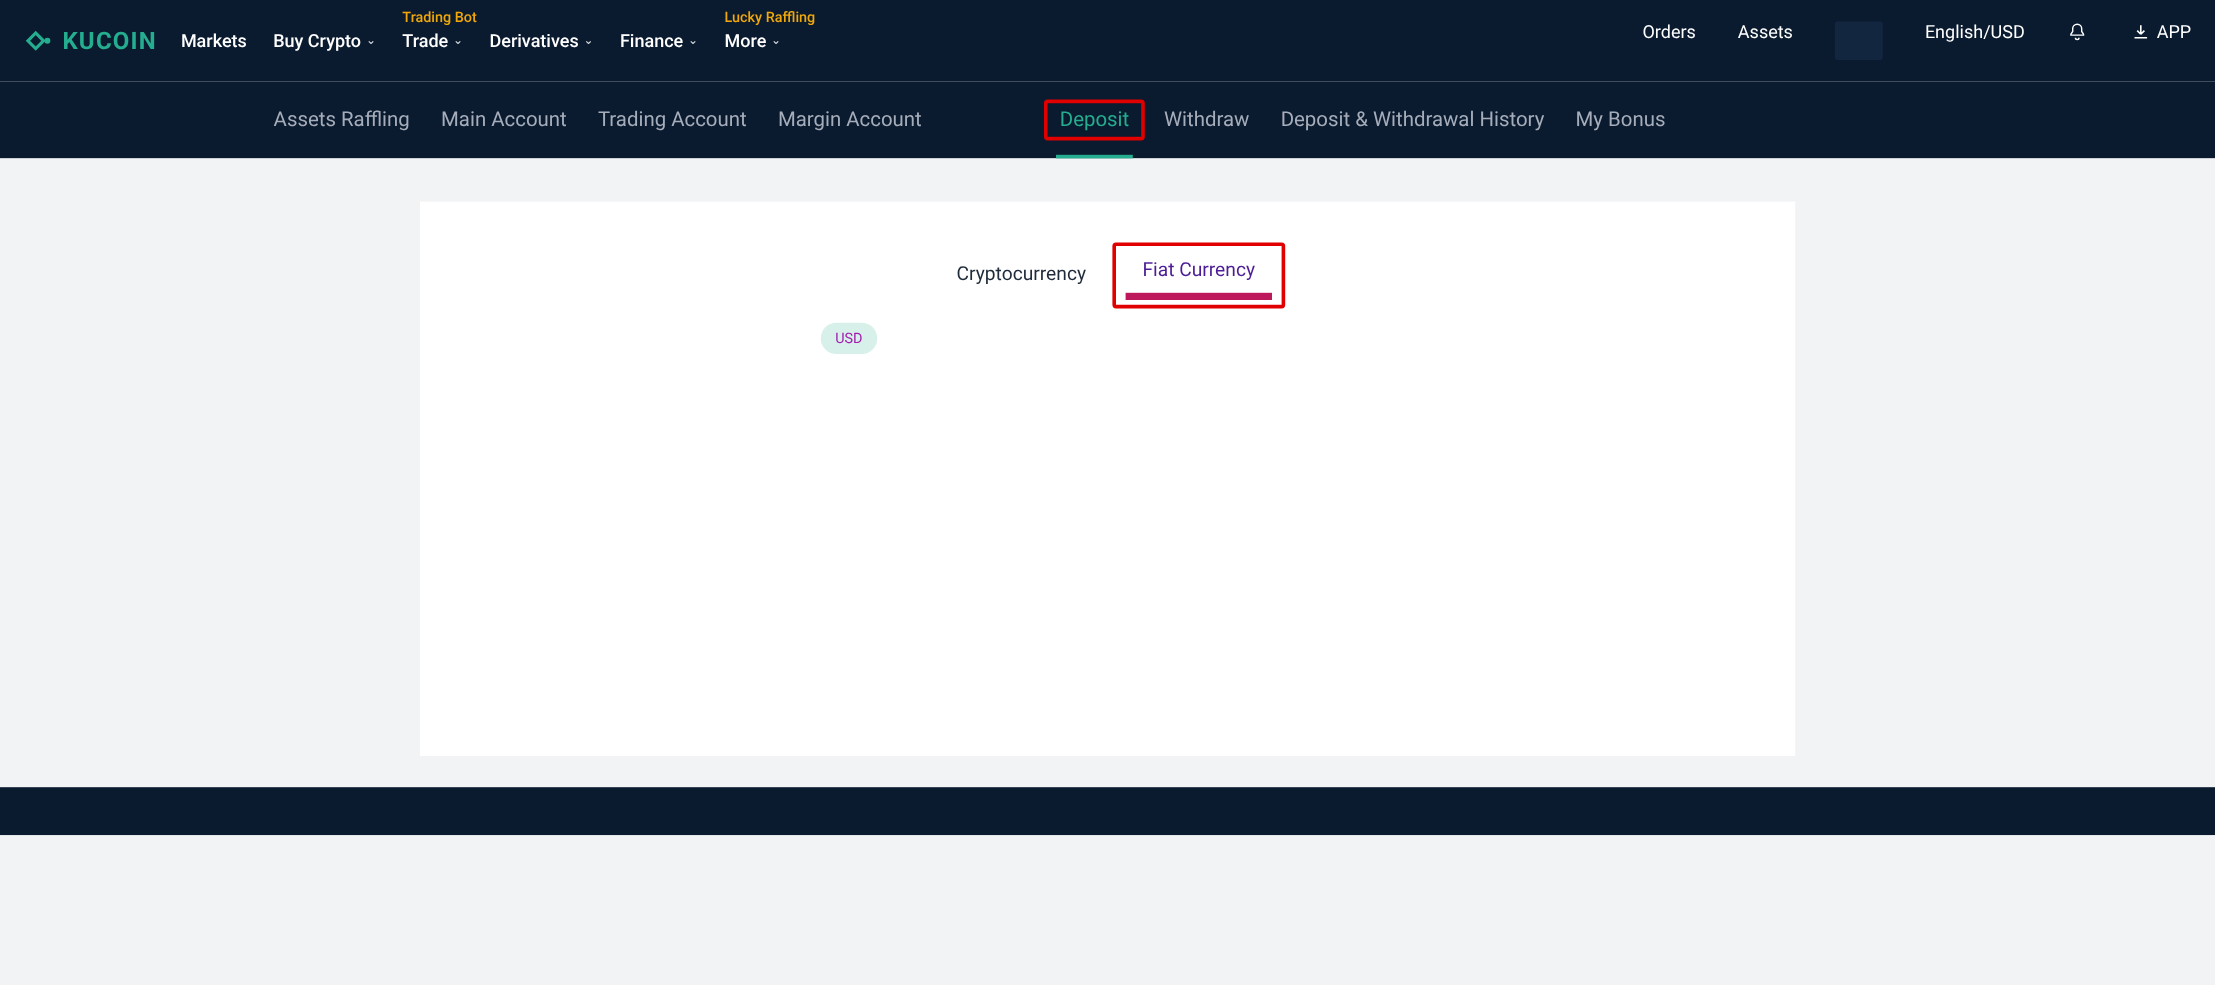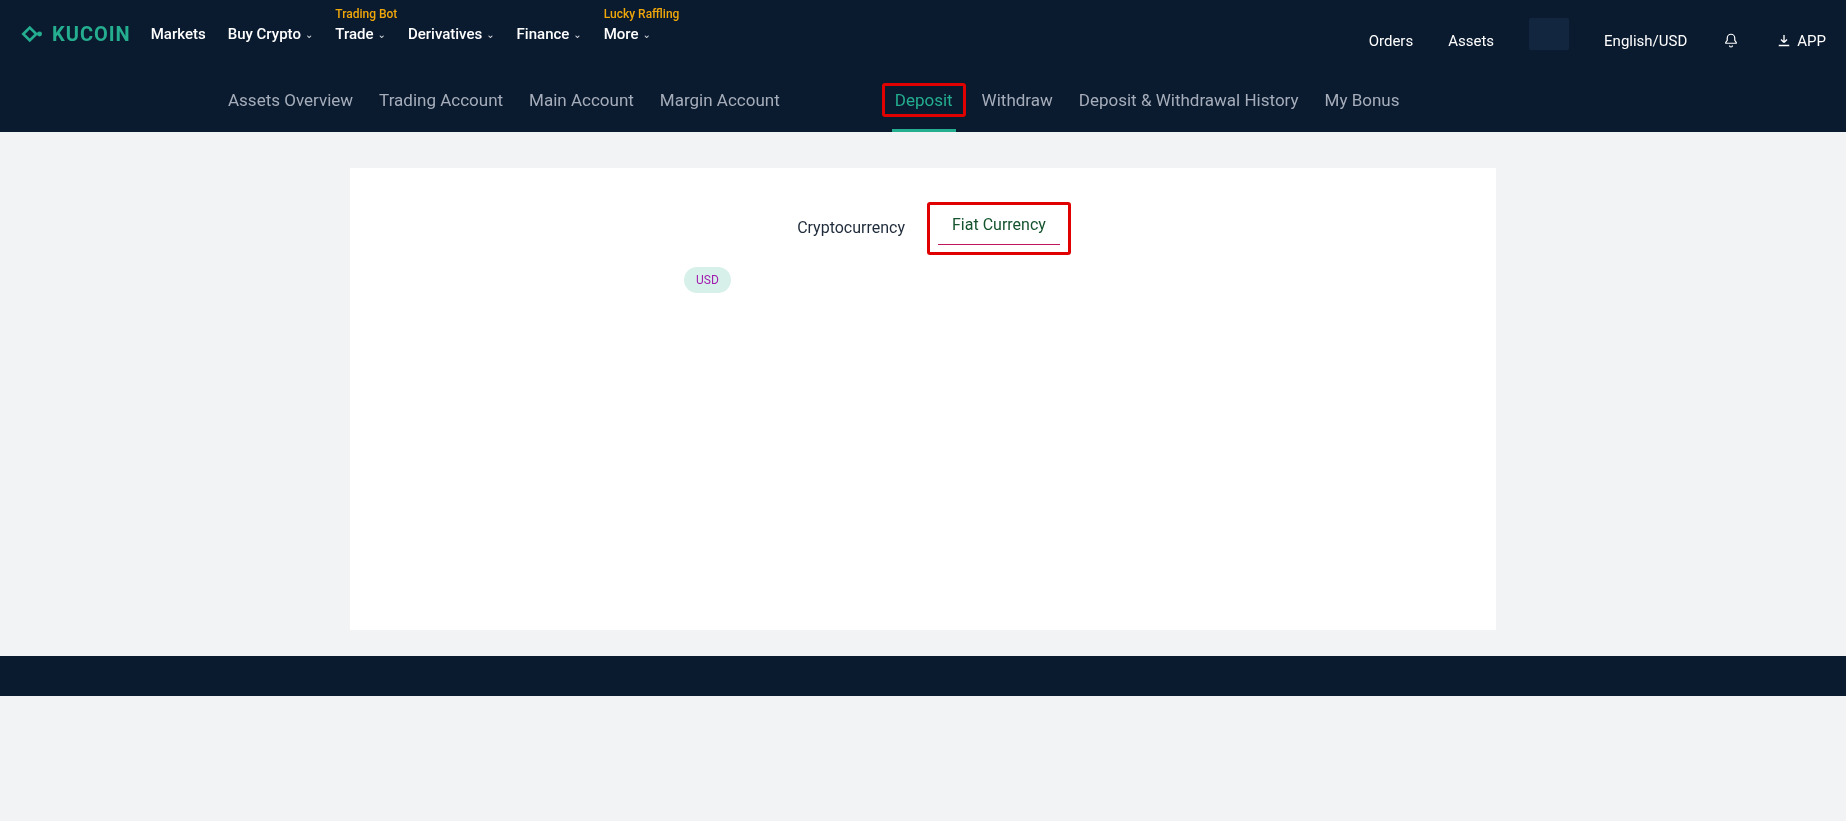--- a/index.html
+++ b/index.html
@@ -44,21 +44,21 @@
   position: absolute;
   top: -18px;
   left: 0;
   color: #f0a70a;
   font-size: 12px;
   white-space: nowrap;
   font-weight: 500;
 }
 .chev { font-size: 10px; margin-left: 2px; opacity: .85; }
 .spacer { flex: 1; }
-.nav-items-right { display: flex; align-items: flex-end; gap: 35px; }
+.nav-items-right { display: flex; align-items: flex-start; gap: 35px; }
 .nav-right-item { color: #fff; font-size: 15px; cursor: pointer; display: flex; align-items: center; gap: 4px; }
 .avatar-box { width: 40px; height: 32px; background: #132640; border-radius: 2px; }
 .bell-icon, .download-icon { width: 18px; height: 18px; display:inline-block; }
 
 .sub-nav {
   background: #0a1a2f;
   height: 64px;
   display: flex;
   align-items: center;
   padding: 0 228px;
@@ -110,22 +110,22 @@
 }
 .inner-tab {
   font-size: 16px;
   padding: 10px 14px;
   cursor: pointer;
   color: #1f2b3a;
   border-bottom: 2px solid transparent;
   position: relative;
 }
 .inner-tab.active {
-  color: #14532d;
-  border-bottom: 1px solid #be185d;
+  color: #4c1d95;
+  border-bottom: 6px solid #be185d;
 }
 .tab-red-box {
   border: 3px solid #e00000;
   border-radius: 3px;
   margin: -6px -8px -6px 8px;
   padding: 0 8px 4px;
 }
 .select-wrap {
   width: 478px;
   margin: 32px auto 0;
@@ -227,27 +227,27 @@
       <svg class="download-icon" viewBox="0 0 24 24">
         <path d="M12 4v10m0 0l-4-4m4 4l4-4M5 18h14" fill="none" stroke="#fff" stroke-width="1.8"></path>
       </svg>
       <span>APP</span>
     </div>
   </div>
 </div>
 
 <div class="sub-nav">
   <div class="sub-item">
-    <span>Assets Overview</span>
+    <span>Assets Raffling</span>
+  </div>
+  <div class="sub-item">
+    <span>Main Account</span>
   </div>
   <div class="sub-item">
     <span>Trading Account</span>
-  </div>
-  <div class="sub-item">
-    <span>Main Account</span>
   </div>
   <div class="sub-item">
     <span>Margin Account</span>
   </div>
 
   <div class="sub-gap"></div>
 
   <div class="sub-item active" style="padding:0;">
     <div class="red-box">
       <div class="red-box-inner">

